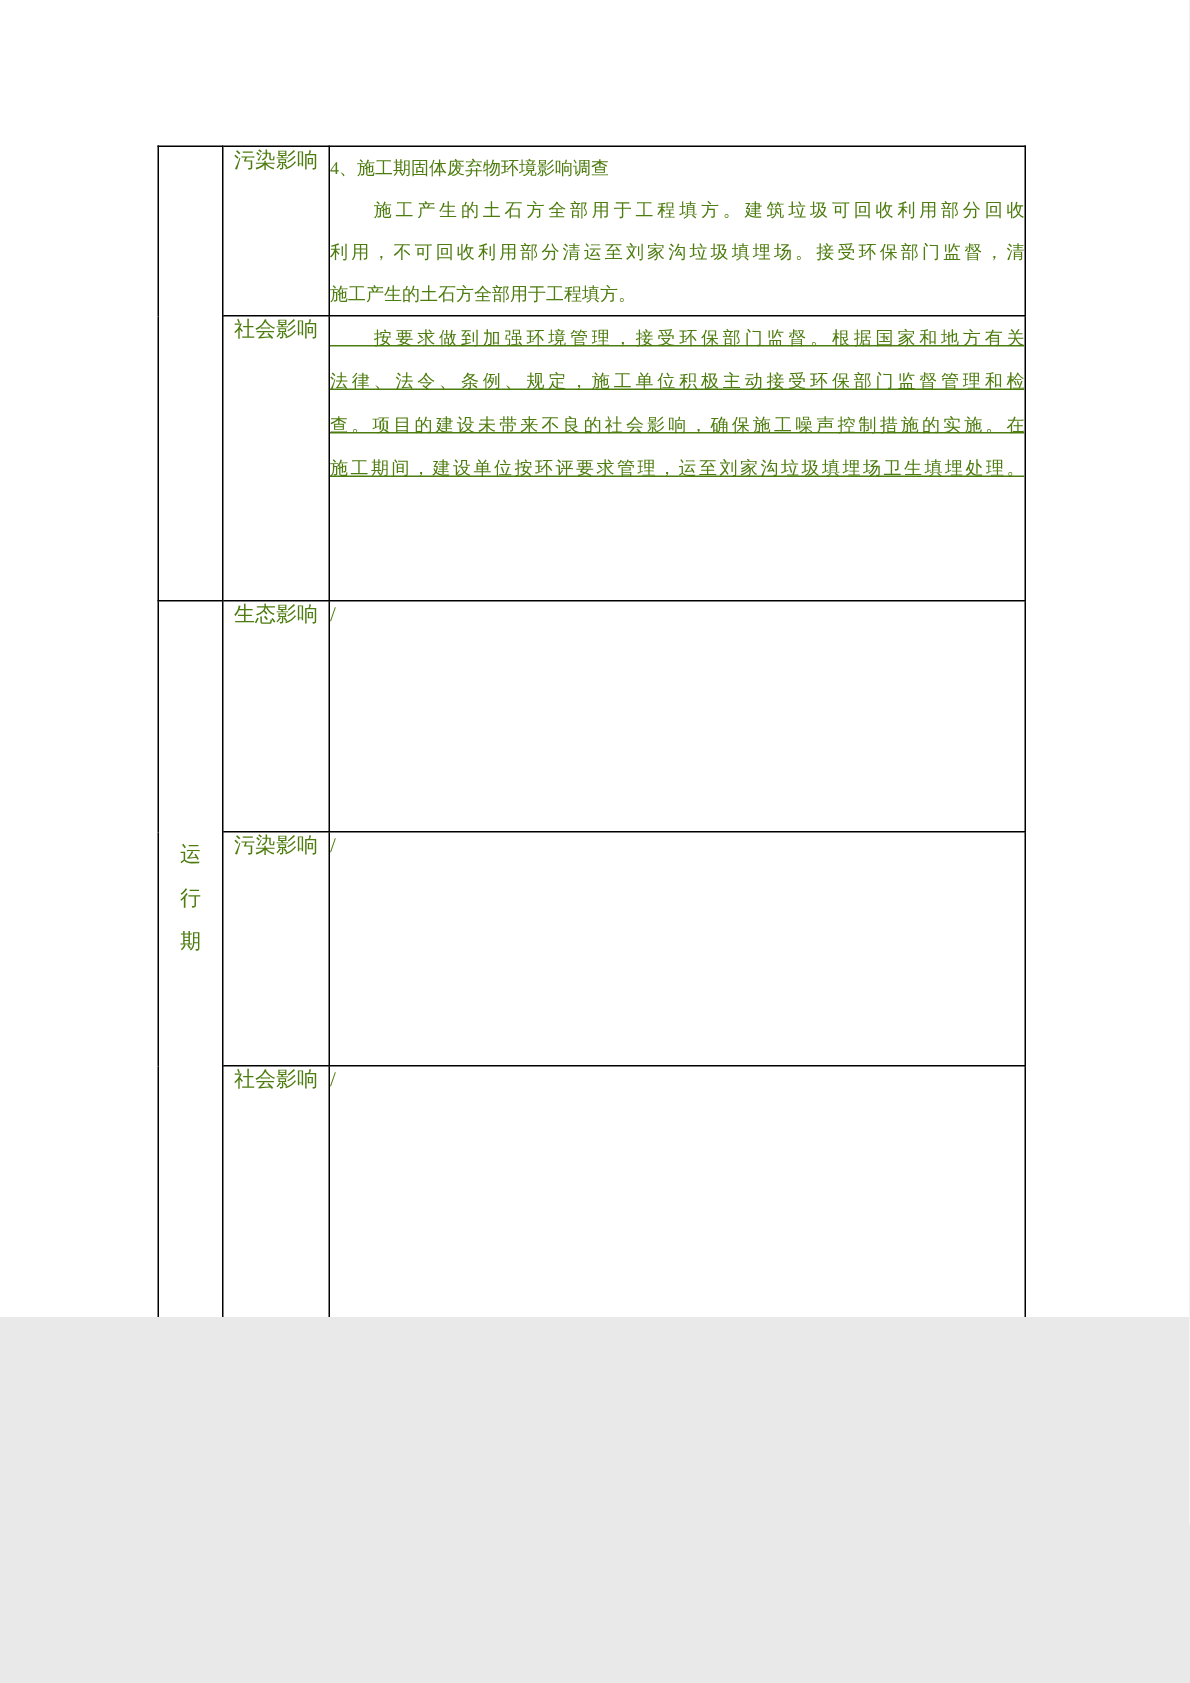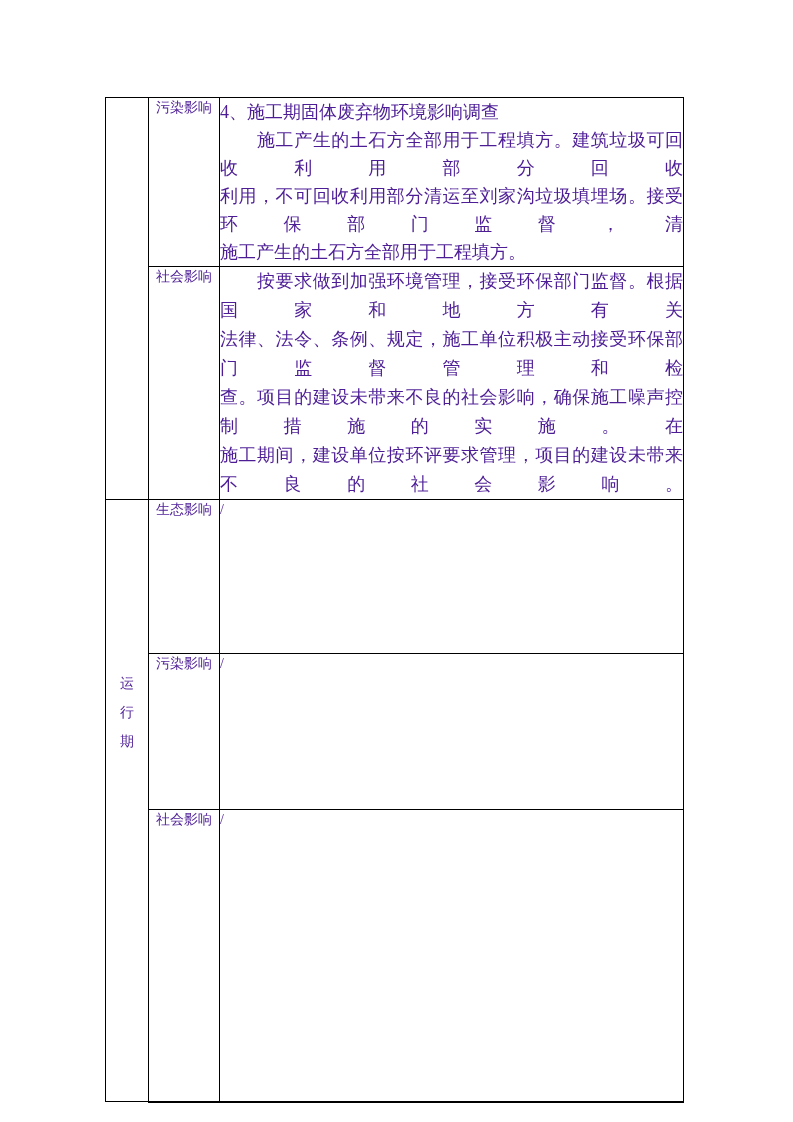--- a/index.html
+++ b/index.html
@@ -1,22 +1,22 @@
 <!DOCTYPE html>
 <html><head>
 <meta charset="utf-8">
 <style>
   html,body{margin:0;padding:0;background:#e9e9e9;}
   .page{
     position:relative;
-    width:793px;height:1122px;
+    width:793px;height:878px;
     margin:0 auto;
     background:#ffffff;
     font-family:"Liberation Serif","DejaVu Serif",serif;
-    color:#4c1d95;
+    color:#4d7c0f;
     overflow:hidden;
   }
   table.doc-table{
     position:absolute;left:105px;top:97px;
     width:578px;
     border-collapse:collapse;
     table-layout:fixed;
   }
   table.doc-table td{
     border:1px solid #000;
@@ -33,45 +33,45 @@
     line-height:20px;
   }
   .lab-a{padding-top:67px;}
   .lab-b{padding-top:99px;}
   .lab-c{padding-top:65px;text-align:center;}
   .lab-d{padding-top:67px;}
   .lab-e{padding-top:67px;}
 
   
   .content-cell{
-    font-size:18px;
+    font-size:12px;
     padding:0 6px;
   }
   .con-a{line-height:28px;}
-  .con-b{line-height:29px;padding-top:35px;}
+  .con-b{line-height:29px;padding-top:35px;text-decoration:underline;}
   .line{white-space:normal;}
   .line.full{
     text-align:justify;
     text-align-last:justify;
     text-justify:inter-character;
   }
   .slash-cell{
     font-size:14px;
     line-height:20px;
     padding-left:7px;
   }
   .sl-c{padding-top:65px;}
   .sl-d{padding-top:67px;}
   .sl-e{padding-top:67px;}
 
   
   .period-cell{vertical-align:top;}
   .period-label{
     width:16px;
-    margin:14px auto;
+    margin:0 auto;
     padding-top:155px;
     font-size:14px;
     line-height:29px;
     word-break:break-all;
     text-align:center;
   }
 
   .page-number{
     position:absolute;
     top:1040px;left:0;
@@ -108,21 +108,21 @@
     </tr>
 
     <tr style="height:190px">
       <td class="label-cell lab-b">
         <span>社会影响</span>
       </td>
       <td class="content-cell con-b">
         <div class="line full">　　按要求做到加强环境管理，接受环保部门监督。根据国家和地方有关</div>
         <div class="line full">法律、法令、条例、规定，施工单位积极主动接受环保部门监督管理和检</div>
         <div class="line full">查。项目的建设未带来不良的社会影响，确保施工噪声控制措施的实施。在</div>
-        <div class="line full">施工期间，建设单位按环评要求管理，项目的建设未带来不良的社会影响。</div>
+        <div class="line full">施工期间，建设单位按环评要求管理，运至刘家沟垃圾填埋场卫生填埋处理。</div>
       </td>
     </tr>
 
     <tr style="height:154px">
       <td class="period-cell" rowspan="3">
         <div class="period-label">运行期</div>
       </td>
       <td class="label-cell lab-c">
         <span>生态影响</span>
       </td>

